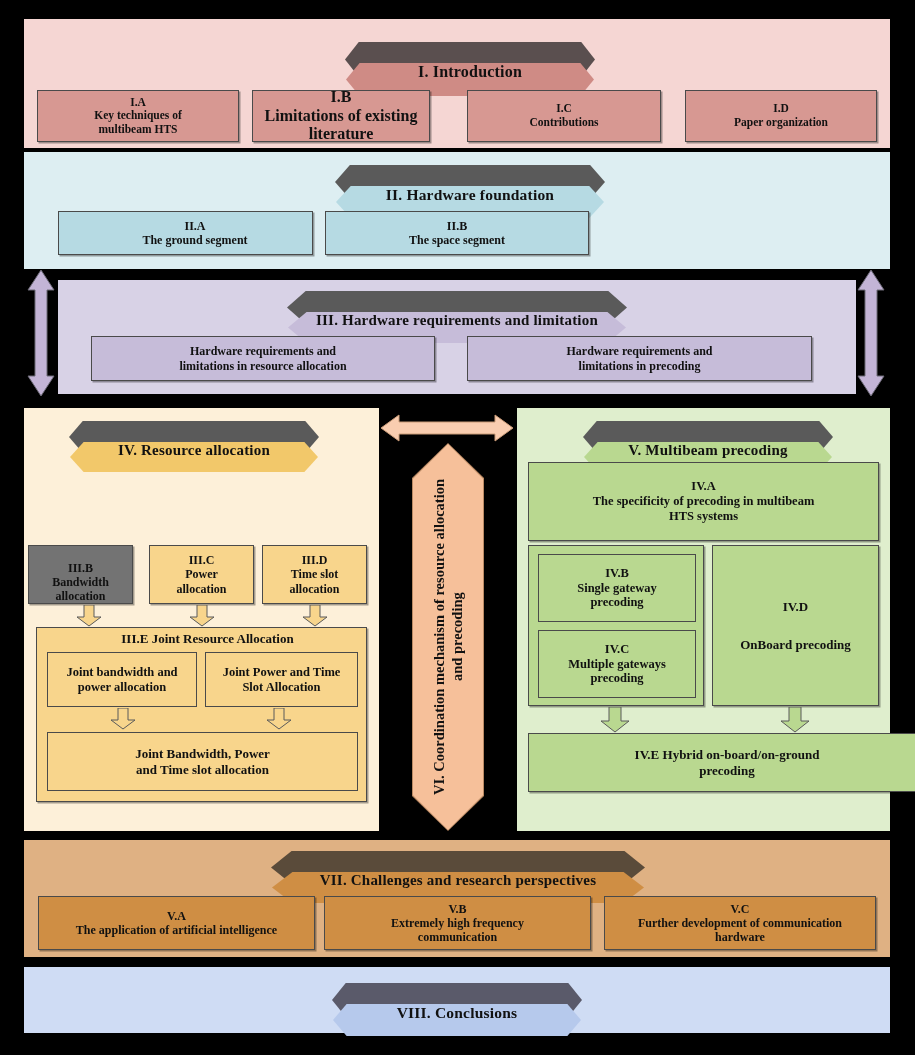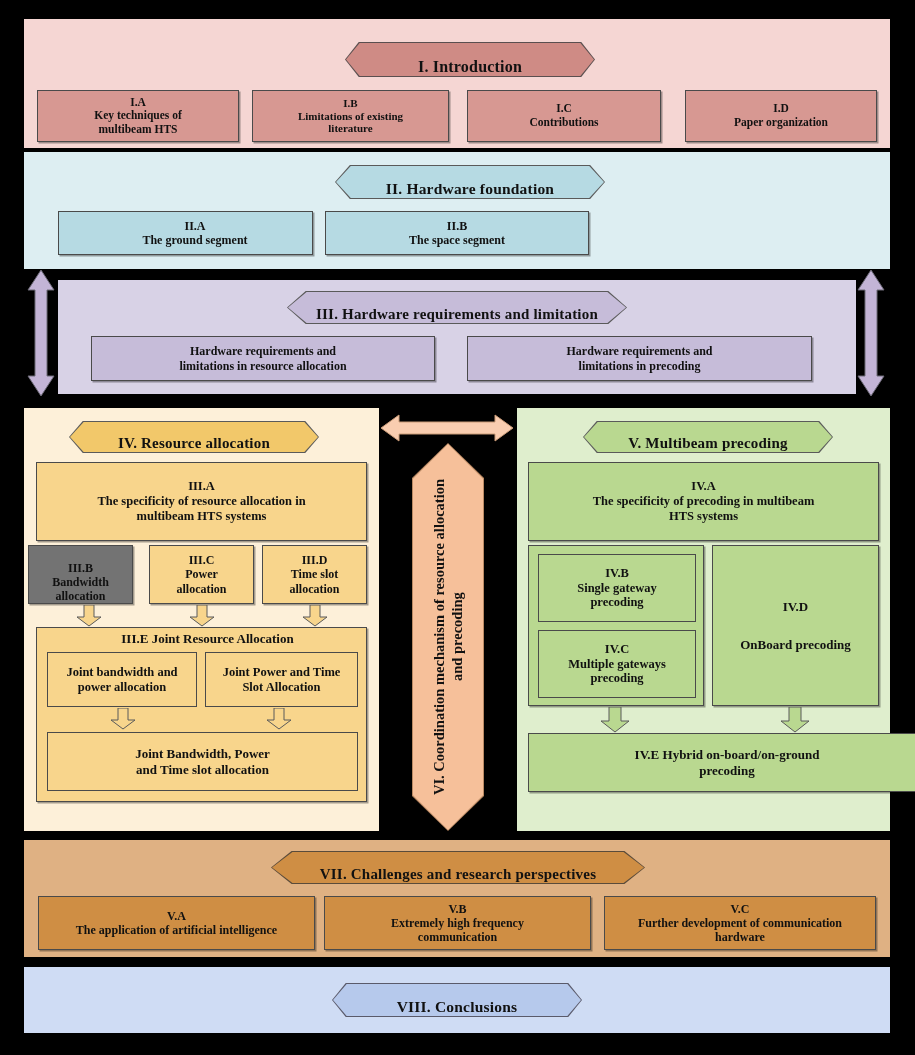--- a/index.html
+++ b/index.html
@@ -6,24 +6,24 @@
   body{width:915px;height:1055px;overflow:hidden;
        font-family:"Liberation Serif","DejaVu Serif",serif;color:#111;}
 
   .canvas{position:relative;width:915px;height:1055px;background:#000;}
 
   
   .panel{position:absolute;box-sizing:border-box;}
 
   
   .hexbar{
-    position:relative;display:flex;align-items:flex-end;justify-content:center;
+    position:relative;display:flex;align-items:flex-start;justify-content:center;
     box-sizing:border-box;
     clip-path:polygon(0% 50%, 5.5% 0%, 94.5% 0%, 100% 50%, 94.5% 100%, 5.5% 100%);
-    font-weight:bold;letter-spacing:.2px;text-align:center;
+    font-weight:bold;letter-spacing:.2px;text-align:center;margin-top:20px;
   }
   .hexwrap{position:relative;}
   .hexwrap .hexborder{
     position:absolute;inset:0;
     clip-path:polygon(0% 50%, 5.5% 0%, 94.5% 0%, 100% 50%, 94.5% 100%, 5.5% 100%);
   }
 
   
   .box{
     position:absolute;box-sizing:border-box;display:flex;flex-direction:column;
@@ -58,21 +58,21 @@
         <span>I.  Introduction</span>
       </div>
     </div>
 
     <div class="box" style="left:13px;top:71px;width:202px;height:52px;background:#d79892;font-size:11.5px;">
       <span class="ln">I.A</span>
       <span class="ln">Key techniques of</span>
       <span class="ln">multibeam HTS</span>
     </div>
 
-    <div class="box" style="left:228px;top:71px;width:197px;height:52px;background:#d79892;font-size:11px;">
+    <div class="box" style="left:228px;top:71px;width:178px;height:52px;background:#d79892;font-size:16px;">
       <span class="ln">I.B</span>
       <span class="ln">Limitations of  existing</span>
       <span class="ln">literature</span>
     </div>
 
     <div class="box" style="left:443px;top:71px;width:194px;height:52px;background:#d79892;font-size:11.5px;">
       <span class="ln">I.C</span>
       <span class="ln">Contributions</span>
     </div>
 
@@ -126,25 +126,20 @@
   </div>
 
   <div class="panel" style="left:24px;top:408px;width:355px;height:423px;background:#fdf0d9;">
     <div class="hexwrap" style="position:absolute;left:45px;top:13px;width:250px;height:32px;">
       <div class="hexborder" style="background:#5a5a5a;"></div>
       <div class="hexbar" style="position:absolute;left:1px;top:1px;width:248px;height:30px;background:#f2c86a;font-size:15px;">
         <span>IV.  Resource allocation</span>
       </div>
     </div>
 
-    <div class="box" style="left:12px;top:54px;width:331px;height:79px;background:#f8d58c;font-size:12.5px;">
-      <span class="ln">III.A</span>
-      <span class="ln">The specificity of resource allocation in</span>
-      <span class="ln">multibeam HTS systems</span>
-    </div>
 
     <div class="box" style="left:4px;top:137px;width:105px;height:59px;background:#737373;font-size:12px;justify-content:flex-end;">
       <span class="ln">III.B</span>
       <span class="ln">Bandwidth</span>
       <span class="ln">allocation</span>
     </div>
     <div class="box" style="left:125px;top:137px;width:105px;height:59px;background:#f8d58c;font-size:12px;">
       <span class="ln">III.C</span>
       <span class="ln">Power</span>
       <span class="ln">allocation</span>

